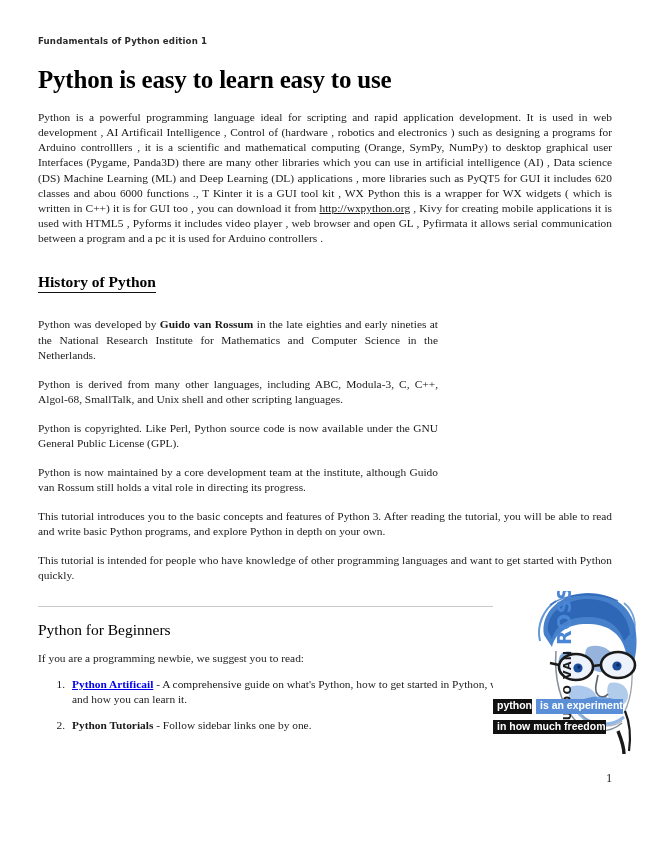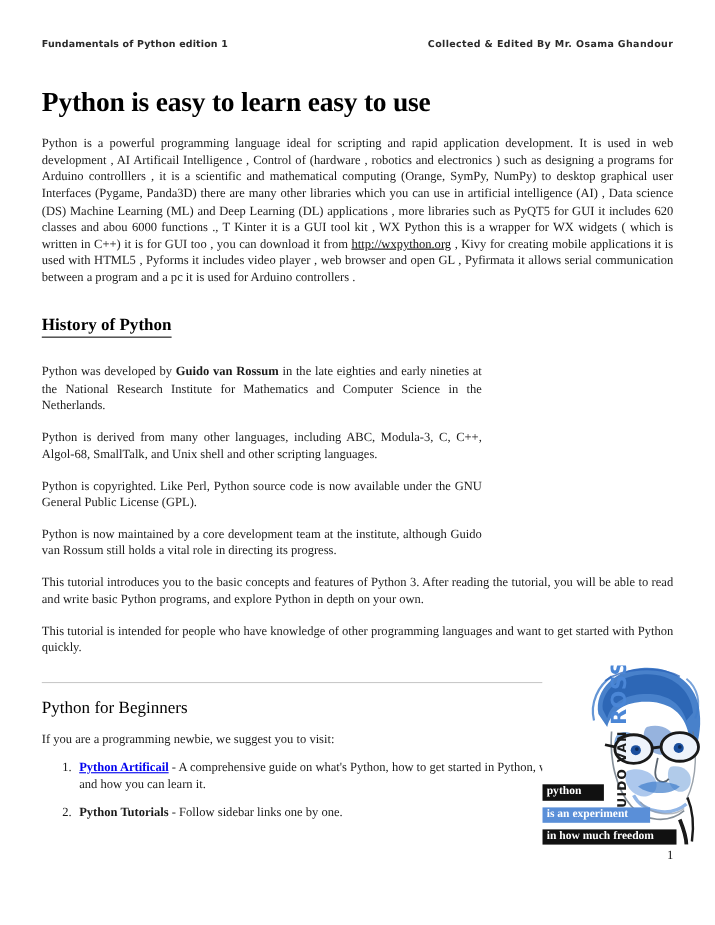--- a/index.html
+++ b/index.html
@@ -31,21 +31,21 @@
     font-size: 8.6px;
     font-weight: bold;
     letter-spacing: 0.15px;
     color: #2b2b2b;
   }
   .doc-header .right { letter-spacing: 0.35px; }
 
   
   .content {
     position: absolute;
-    top: 80px;
+    top: 66px;
     left: 38px;
     width: 574px;
   }
 
   h1.title {
     font-family: "Liberation Serif", "DejaVu Serif", serif;
     font-size: 25px;
     font-weight: bold;
     margin: 0 0 16px 0;
     letter-spacing: -0.2px;
@@ -175,41 +175,40 @@
   }
 
   .quote-lines {
     position: absolute;
     left: 0;
     top: 104px;
     width: 152px;
   }
   .quote-lines span {
     display: inline-block;
-    font-family: Liberation Serif, serif;
+    font-family: Liberation Sans, sans-serif;
     font-weight: bold;
     font-size: 10.5px;
     color: #ffffff;
-    padding: 1px 20px 2px 4px;
+    padding: 1px 0 2px 4px;
     margin-bottom: 2px;
     line-height: 1.08;
     white-space: nowrap;
   }
   .quote-lines .bg-dark { background: #111111; }
   .quote-lines .bg-blue { background: #5a8fd8; }
   .quote-row { display: block; }
 </style>
 </head>
 <body>
 
 <div class="page">
 
   <div class="doc-header">
     <span class="left">Fundamentals of Python edition 1</span>
-    <span class="right">Collected  &amp;  Edited By Mr. Osama Ghandour</span>
   </div>
 
   <div class="content">
 
     <h1 class="title">Python is easy to learn easy to use</h1>
 
 
     <p class="body justify" style="margin-top:16px;"><span>Python is a powerful programming language ideal for scripting and rapid application development. It is used in web development , AI Artificail Intelligence , Control of (hardware , robotics and electronics ) such as designing a programs for Arduino controlllers , it is  a scientific and mathematical computing (Orange, SymPy, NumPy) to desktop graphical user Interfaces (Pygame, Panda3D) there are many other libraries which you can use in artificial intelligence (AI) , Data science (DS) Machine Learning (ML) and Deep Learning (DL) applications , more libraries such as PyQT5 for GUI it includes 620 classes and abou 6000 functions ., T Kinter it is a GUI tool kit , WX Python this is a wrapper for WX widgets ( which is written  in C++) it is for GUI too , you can download it from </span><a class="inline-link" href="#">http://wxpython.org</a><span> , Kivy for creating mobile applications it is used with HTML5 , Pyforms it includes video player , web browser and open GL , Pyfirmata it allows serial communication between a program and a pc it is used for Arduino controllers .</span></p>
 
     <h2 class="section">History of Python</h2>
@@ -279,21 +278,21 @@
       </div>
     </div>
 
     <p class="body justify" style="margin-top:4px;">This tutorial introduces you to the basic concepts and features of Python 3. After reading the tutorial, you will be able to read and write basic Python programs, and explore Python in depth on your own.</p>
     <p class="body justify" style="margin-top:14px;">This tutorial is intended for people who have knowledge of other programming languages and want to get started with Python quickly.</p>
 
     <hr class="divider">
 
     <h2 class="plain">Python for Beginners</h2>
 
-    <p class="body">If you are a programming newbie, we suggest you to visit:</p>
+    <p class="body">If you are a programming newbie, we suggest you to read:</p>
 
     <ol class="beginner-list">
       <li><a class="u-bold" href="#">Python Artificail</a><span> - A comprehensive guide on what's Python, how to get started in Python, why you should learn it, and how you can learn it.</span></li>
       <li><b>Python Tutorials</b><span> - Follow sidebar links one by one.</span></li>
     </ol>
 
   </div>
 
   <div class="page-number">1</div>
 

